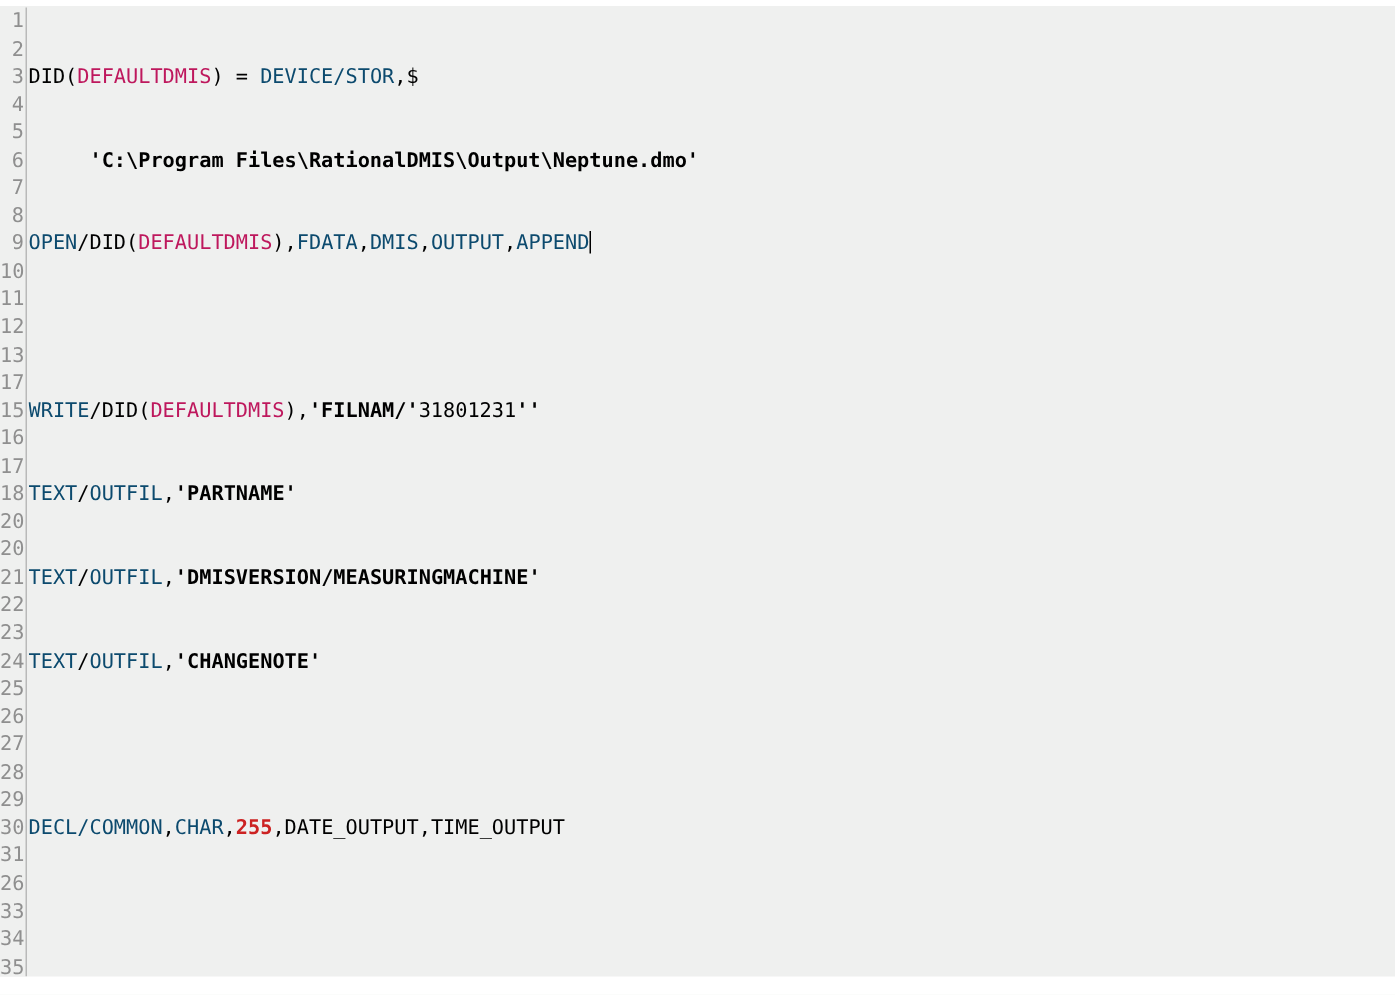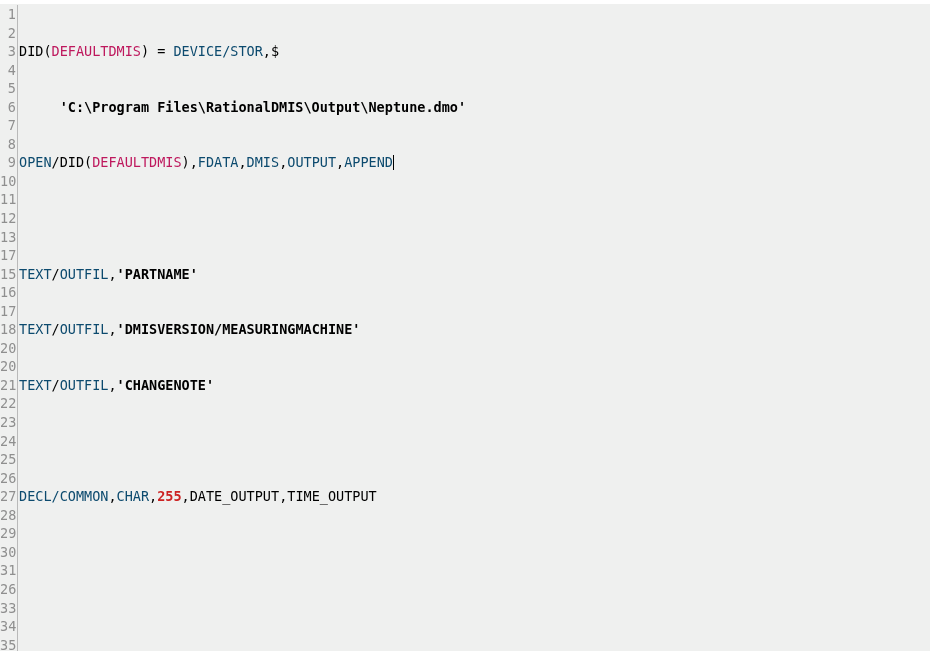--- a/index.html
+++ b/index.html
@@ -145,20 +145,21 @@
       <span class="ln">35</span>
     </div>
 
     <div class="gutter-rule"></div>
 
     <div class="lines">
       <span class="cl"><span class="p">DID(</span><span class="id">DEFAULTDMIS</span><span class="p">) = </span><span class="k">DEVICE/STOR</span><span class="p">,$</span></span>
       <span class="cl"><span class="p">     </span><span class="s">'C:\Program Files\RationalDMIS\Output\Neptune.dmo'</span></span>
       <span class="cl"><span class="k">OPEN</span><span class="p">/DID(</span><span class="id">DEFAULTDMIS</span><span class="p">),</span><span class="k">FDATA</span><span class="p">,</span><span class="k">DMIS</span><span class="p">,</span><span class="k">OUTPUT</span><span class="p">,</span><span class="k">APPEND</span><span class="caret"></span></span>
       <span class="cl"></span>
+      <span class="cl"><span class="k">WRITE</span><span class="p">/DID(</span><span class="id">DEFAULTDMIS</span><span class="p">),</span><span class="s">'FILNAM/'</span><span class="p">31801231</span><span class="s">''</span></span>
       <span class="cl"><span class="k">TEXT</span><span class="p">/</span><span class="k">OUTFIL</span><span class="p">,</span><span class="s">'PARTNAME'</span></span>
       <span class="cl"><span class="k">TEXT</span><span class="p">/</span><span class="k">OUTFIL</span><span class="p">,</span><span class="s">'DMISVERSION/MEASURINGMACHINE'</span></span>
       <span class="cl"><span class="k">TEXT</span><span class="p">/</span><span class="k">OUTFIL</span><span class="p">,</span><span class="s">'CHANGENOTE'</span></span>
       <span class="cl"></span>
       <span class="cl"><span class="k">DECL/COMMON</span><span class="p">,</span><span class="k">CHAR</span><span class="p">,</span><span class="n2">255</span><span class="p">,DATE_OUTPUT,TIME_OUTPUT</span></span>
       
       
       
       
       

